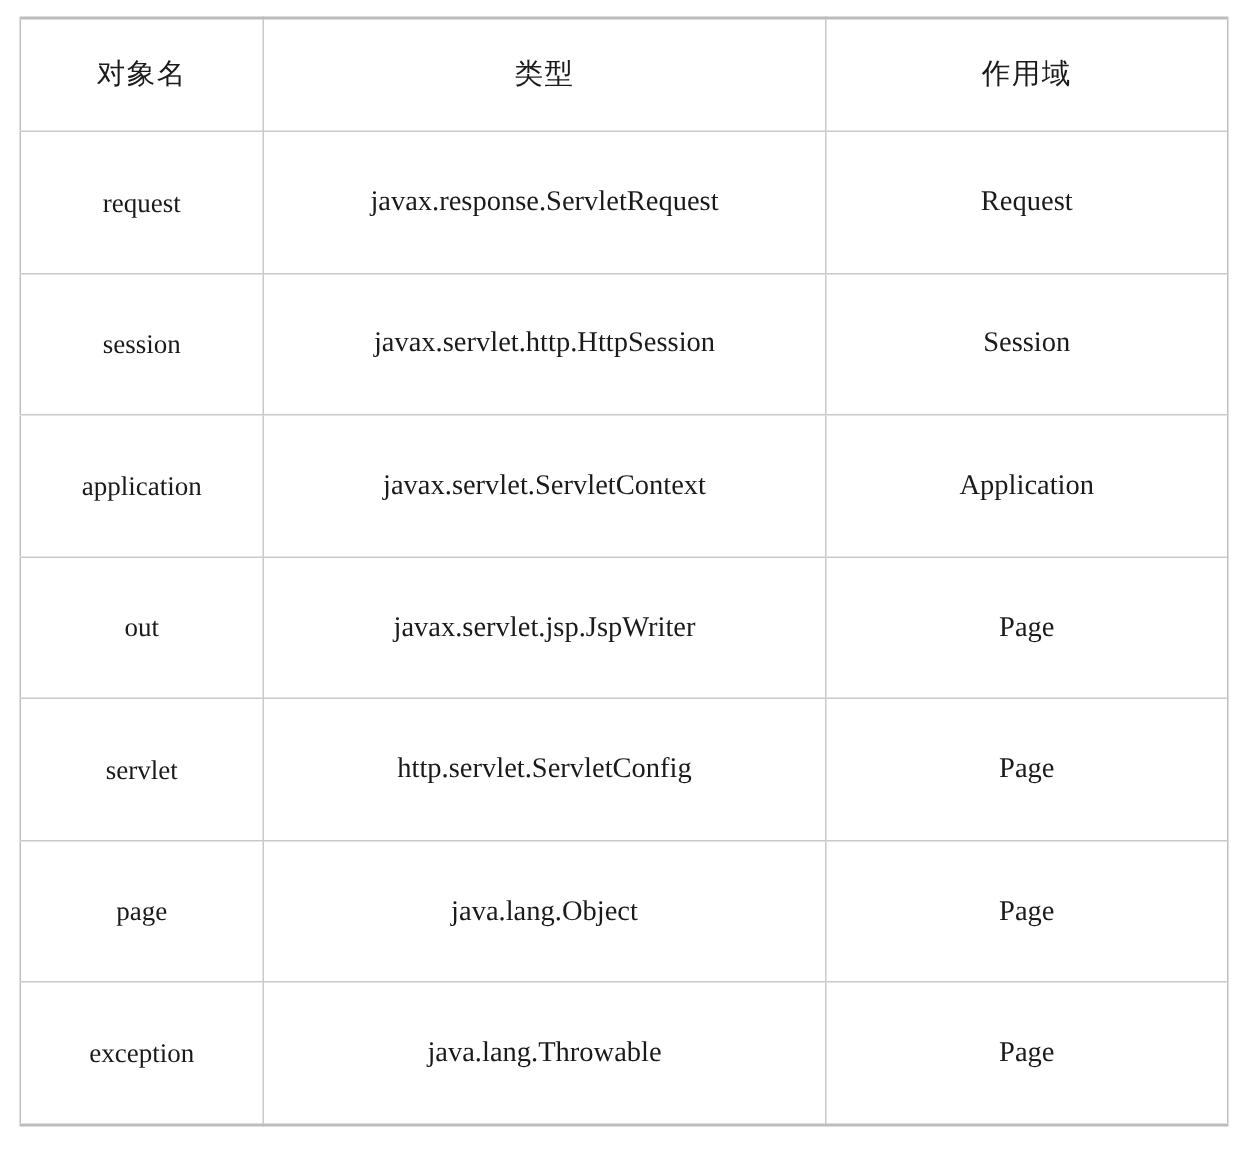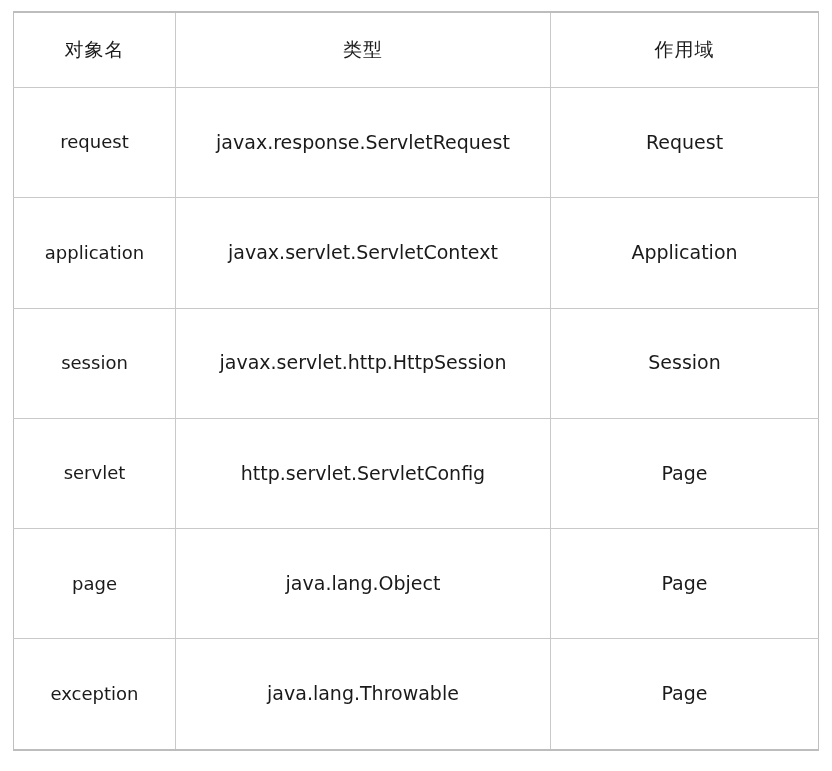--- a/index.html
+++ b/index.html
@@ -37,20 +37,21 @@
 
   table.jsp-objects-table th,
   table.jsp-objects-table td {
     border-right: 1px solid #c9c9c9;
     border-bottom: 1px solid #c9c9c9;
     text-align: center;
     vertical-align: middle;
     font-weight: normal;
     padding: 0 4px;
     line-height: 1.25;
+    font-family: Liberation Serif, serif;
   }
 
   table.jsp-objects-table th:last-child,
   table.jsp-objects-table td:last-child {
     border-right: 1px solid #bfbfbf;
   }
 
   
   table.jsp-objects-table {
     border-left: 1px solid #bfbfbf;
@@ -89,28 +90,33 @@
         <th>作用域</th>
       </tr>
     </thead>
     <tbody>
       <tr class="data-row">
         <td class="cell-name">request</td>
         <td class="cell-type">javax.response.ServletRequest</td>
         <td class="cell-scope">Request</td>
       </tr>
       <tr class="data-row">
+        <td class="cell-name">session</td>
+        <td class="cell-type">javax.servlet.http.HttpSession</td>
+        <td class="cell-scope">Session</td>
+      </tr>
+      <tr class="data-row">
         <td class="cell-name">application</td>
         <td class="cell-type">javax.servlet.ServletContext</td>
         <td class="cell-scope">Application</td>
       </tr>
       <tr class="data-row">
-        <td class="cell-name">session</td>
-        <td class="cell-type">javax.servlet.http.HttpSession</td>
-        <td class="cell-scope">Session</td>
+        <td class="cell-name">out</td>
+        <td class="cell-type">javax.servlet.jsp.JspWriter</td>
+        <td class="cell-scope">Page</td>
       </tr>
       <tr class="data-row">
         <td class="cell-name">servlet</td>
         <td class="cell-type">http.servlet.ServletConfig</td>
         <td class="cell-scope">Page</td>
       </tr>
       <tr class="data-row">
         <td class="cell-name">page</td>
         <td class="cell-type">java.lang.Object</td>
         <td class="cell-scope">Page</td>

